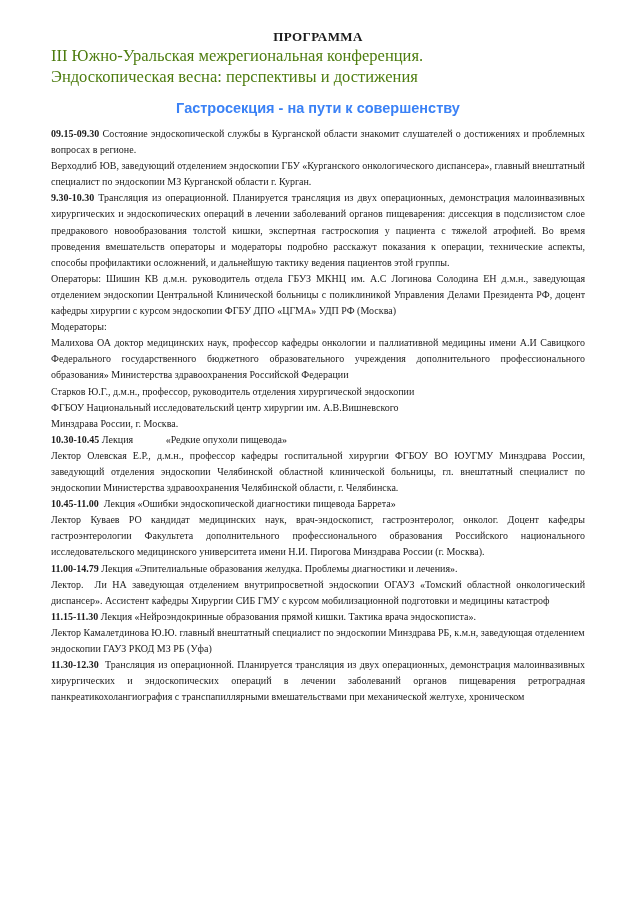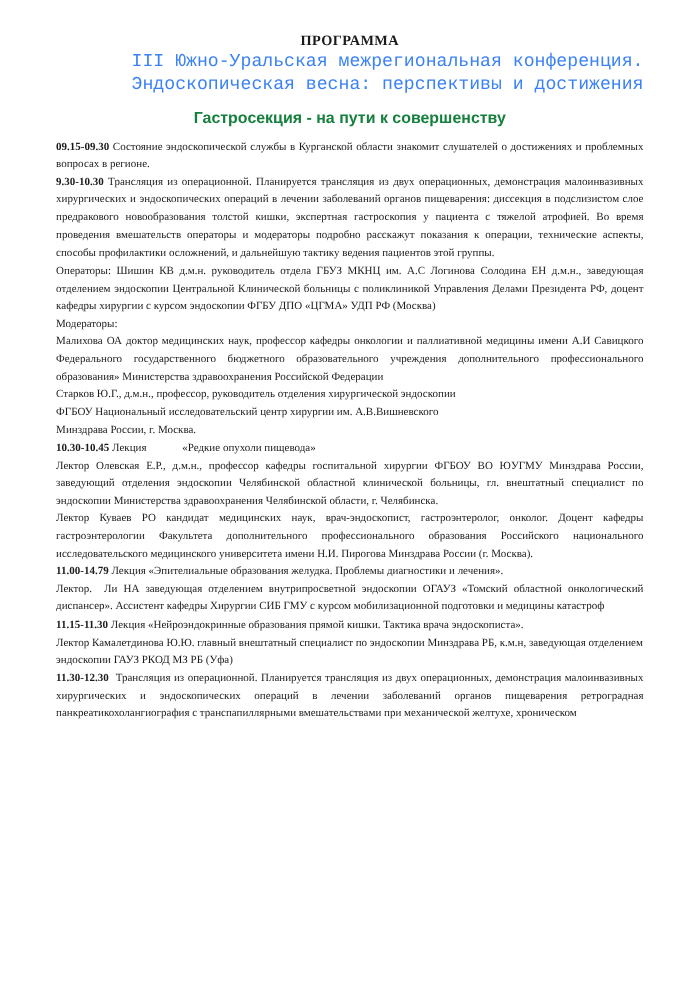--- a/index.html
+++ b/index.html
@@ -19,34 +19,34 @@
   }
   .program-label {
     font-family: "Liberation Serif", serif;
     font-weight: bold;
     font-size: 13px;
     line-height: 17px;
     text-align: center;
     letter-spacing: 0.4px;
   }
   .conf-title {
-    font-family: Liberation Mono, monospace;
+    font-family: Liberation Serif, serif;
     font-size: 16.5px;
     line-height: 21px;
-    text-align: right;
-    color: #3b82f6;
+    text-align: left;
+    color: #4d7c0f;
   }
   .section-title {
     font-family: "Liberation Sans", sans-serif;
     font-weight: bold;
     font-size: 14.5px;
     line-height: 18px;
     text-align: center;
     margin-top: 12px;
-    color: #15803d;
+    color: #3b82f6;
   }
   .schedule {
     margin-top: 9px;
     font-family: "Liberation Serif", serif;
     font-size: 10px;
     line-height: 16.1px;
     color: #1b1b1b;
   }
   .schedule p.para {
     margin: 0;
@@ -62,29 +62,31 @@
 <div class="page">
   <div class="header">
     <div class="program-label">ПРОГРАММА</div>
     <div class="conf-title">III Южно-Уральская межрегиональная конференция.</div>
     <div class="conf-title">Эндоскопическая весна: перспективы и достижения</div>
     <div class="section-title">Гастросекция - на пути к совершенству</div>
   </div>
 
   <div class="schedule" id="schedule">
       <p class="para justify"><b class="time">09.15-09.30</b> <span>Состояние эндоскопической службы в Курганской области знакомит слушателей о достижениях и проблемных вопросах в регионе.</span></p>
+      <p class="para left"><span>Верходлиб ЮВ, заведующий отделением эндоскопии ГБУ «Курганского онкологического диспансера», главный внештатный специалист по эндоскопии МЗ Курганской области г. Курган.</span></p>
       <p class="para justify"><b class="time">9.30-10.30</b> <span>Трансляция из операционной. Планируется трансляция из двух операционных, демонстрация малоинвазивных хирургических и эндоскопических операций в лечении заболеваний органов пищеварения: диссекция в подслизистом слое предракового новообразования толстой кишки, экспертная гастроскопия у пациента с тяжелой атрофией. Во время проведения вмешательств операторы и модераторы подробно расскажут показания к операции, технические аспекты, способы профилактики осложнений, и дальнейшую тактику ведения пациентов этой группы.</span></p>
       <p class="para justify"><span>Операторы: Шишин КВ д.м.н. руководитель отдела ГБУЗ МКНЦ им. А.С Логинова Солодина ЕН д.м.н., заведующая отделением эндоскопии Центральной Клинической больницы с поликлиникой Управления Делами Президента РФ, доцент кафедры хирургии с курсом эндоскопии ФГБУ ДПО «ЦГМА» УДП РФ (Москва)</span></p>
       <p class="para left"><span>Модераторы:</span></p>
       <p class="para justify"><span>Малихова ОА доктор медицинских наук, профессор кафедры онкологии и паллиативной медицины имени А.И Савицкого Федерального государственного бюджетного образовательного учреждения дополнительного профессионального образования» Министерства здравоохранения Российской Федерации</span></p>
       <p class="para left"><span>Старков Ю.Г., д.м.н., профессор, руководитель отделения хирургической эндоскопии</span></p>
       <p class="para left"><span>ФГБОУ Национальный исследовательский центр хирургии им. А.В.Вишневского</span></p>
       <p class="para left"><span>Минздрава России, г. Москва.</span></p>
       <p class="para left"><b class="time">10.30-10.45</b> <span>Лекция&nbsp;&nbsp;&nbsp;&nbsp;&nbsp;&nbsp;&nbsp;&nbsp;&nbsp;&nbsp;&nbsp;&nbsp;&nbsp;«Редкие опухоли пищевода»</span></p>
       <p class="para justify"><span>Лектор Олевская Е.Р., д.м.н., профессор кафедры госпитальной хирургии ФГБОУ ВО ЮУГМУ Минздрава России, заведующий отделения эндоскопии Челябинской областной клинической больницы, гл. внештатный специалист по эндоскопии Министерства здравоохранения Челябинской области, г. Челябинска.</span></p>
+      <p class="para left"><b class="time">10.45-11.00</b> <span>&nbsp;Лекция «Ошибки эндоскопической диагностики пищевода Баррета»</span></p>
       <p class="para justify"><span>Лектор Куваев РО кандидат медицинских наук, врач-эндоскопист, гастроэнтеролог, онколог. Доцент кафедры гастроэнтерологии Факультета дополнительного профессионального образования Российского национального исследовательского медицинского университета имени Н.И. Пирогова Минздрава России (г. Москва).</span></p>
       <p class="para justify"><b class="time">11.00-14.79</b> <span>Лекция «Эпителиальные образования желудка. Проблемы диагностики и лечения».</span></p>
       <p class="para justify"><span>Лектор.&nbsp; Ли НА заведующая отделением внутрипросветной эндоскопии ОГАУЗ «Томский областной онкологический диспансер». Ассистент кафедры Хирургии СИБ ГМУ с курсом мобилизационной подготовки и медицины катастроф</span></p>
       <p class="para justify"><b class="time">11.15-11.30</b> <span>Лекция «Нейроэндокринные образования прямой кишки. Тактика врача эндоскописта».</span></p>
       <p class="para left"><span>Лектор Камалетдинова Ю.Ю. главный внештатный специалист по эндоскопии Минздрава РБ, к.м.н, заведующая отделением эндоскопии ГАУЗ РКОД МЗ РБ (Уфа)</span></p>
       <p class="para justify"><b class="time">11.30-12.30</b> <span>&nbsp;Трансляция из операционной. Планируется трансляция из двух операционных, демонстрация малоинвазивных хирургических и эндоскопических операций в лечении заболеваний органов пищеварения ретроградная панкреатикохолангиография с транспапиллярными вмешательствами при механической желтухе, хроническом</span></p>
     </div>
 </div>
 
 </body></html>

